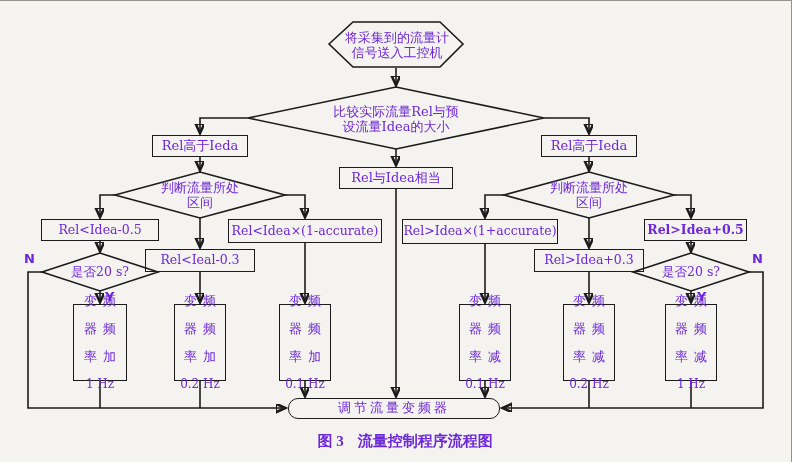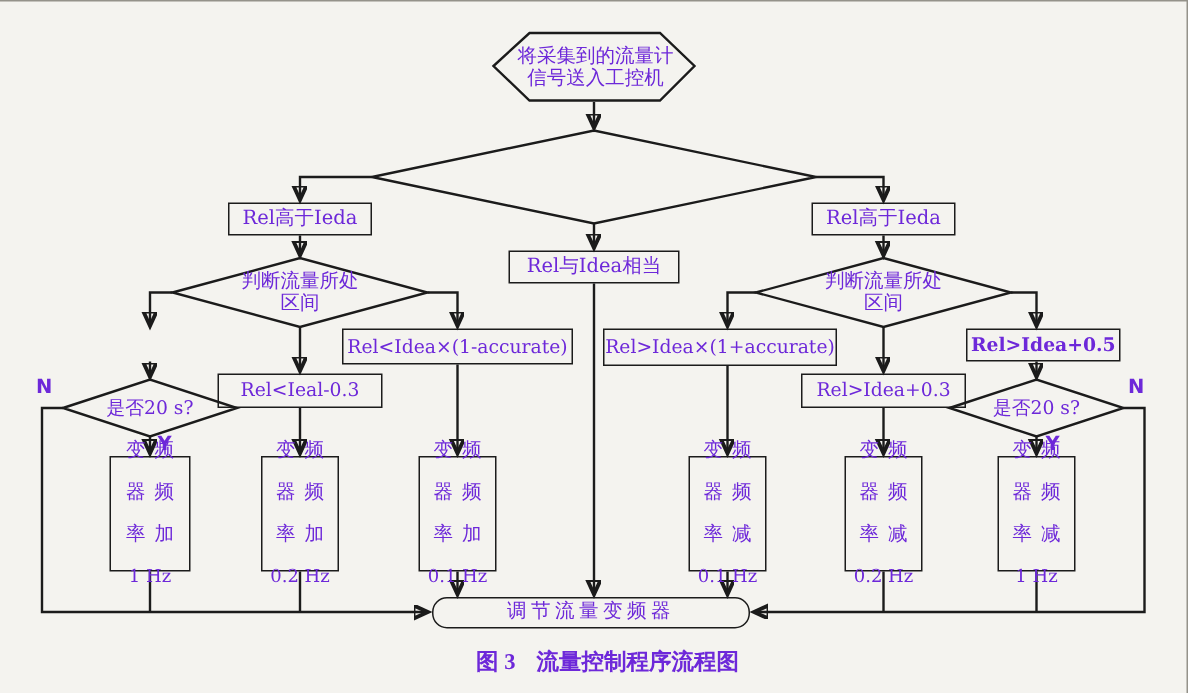--- a/index.html
+++ b/index.html
@@ -80,34 +80,39 @@
       <path d="M589,380 L589,407"></path>
       <path d="M691,380 L691,407"></path>
     </g>
   </svg>
 
   <div class="node dtxt" style="left:330px;top:22px;width:134px;height:44px;">
     <span class="ln">将采集到的流量计</span>
     <span class="ln">信号送入工控机</span>
   </div>
 
+  <div class="node dtxt" style="left:316px;top:101px;width:160px;height:34px;">
+    <span class="ln">比较实际流量Rel与预</span>
+    <span class="ln">设流量Idea的大小</span>
+  </div>
 
   <div class="node rect lbl" style="left:152px;top:134px;width:96px;height:22px;">Rel高于Ieda</div>
   <div class="node rect lbl" style="left:541px;top:134px;width:96px;height:22px;">Rel高于Ieda</div>
   <div class="node rect lbl" style="left:339px;top:166px;width:114px;height:22px;">Rel与Idea相当</div>
 
   <div class="node dtxt" style="left:150px;top:178px;width:100px;height:32px;">
     <span class="ln">判断流量所处</span>
     <span class="ln">区间</span>
   </div>
   <div class="node dtxt" style="left:539px;top:178px;width:100px;height:32px;">
     <span class="ln">判断流量所处</span>
     <span class="ln">区间</span>
   </div>
 
+  <div class="node rect cond" style="left:41px;top:218px;width:118px;height:22px;">Rel&lt;Idea-0.5</div>
   <div class="node rect cond" style="left:145px;top:248px;width:110px;height:23px;">Rel&lt;Ieal-0.3</div>
   <div class="node rect cond" style="left:228px;top:218px;width:154px;height:24px;">Rel&lt;Idea×(1-accurate)</div>
   <div class="node rect cond" style="left:402px;top:218px;width:156px;height:25px;">Rel&gt;Idea×(1+accurate)</div>
   <div class="node rect cond" style="left:534px;top:248px;width:110px;height:23px;">Rel&gt;Idea+0.3</div>
   <div class="node rect cond" style="left:644px;top:218px;width:103px;height:22px;font-weight:bold;">Rel&gt;Idea+0.5</div>
 
   <div class="node timer" style="left:58px;top:263px;width:84px;height:16px;">是否20 s?</div>
   <div class="node timer" style="left:649px;top:263px;width:84px;height:16px;">是否20 s?</div>
 
   <span class="ny" style="left:24px;top:250px;">N</span>

